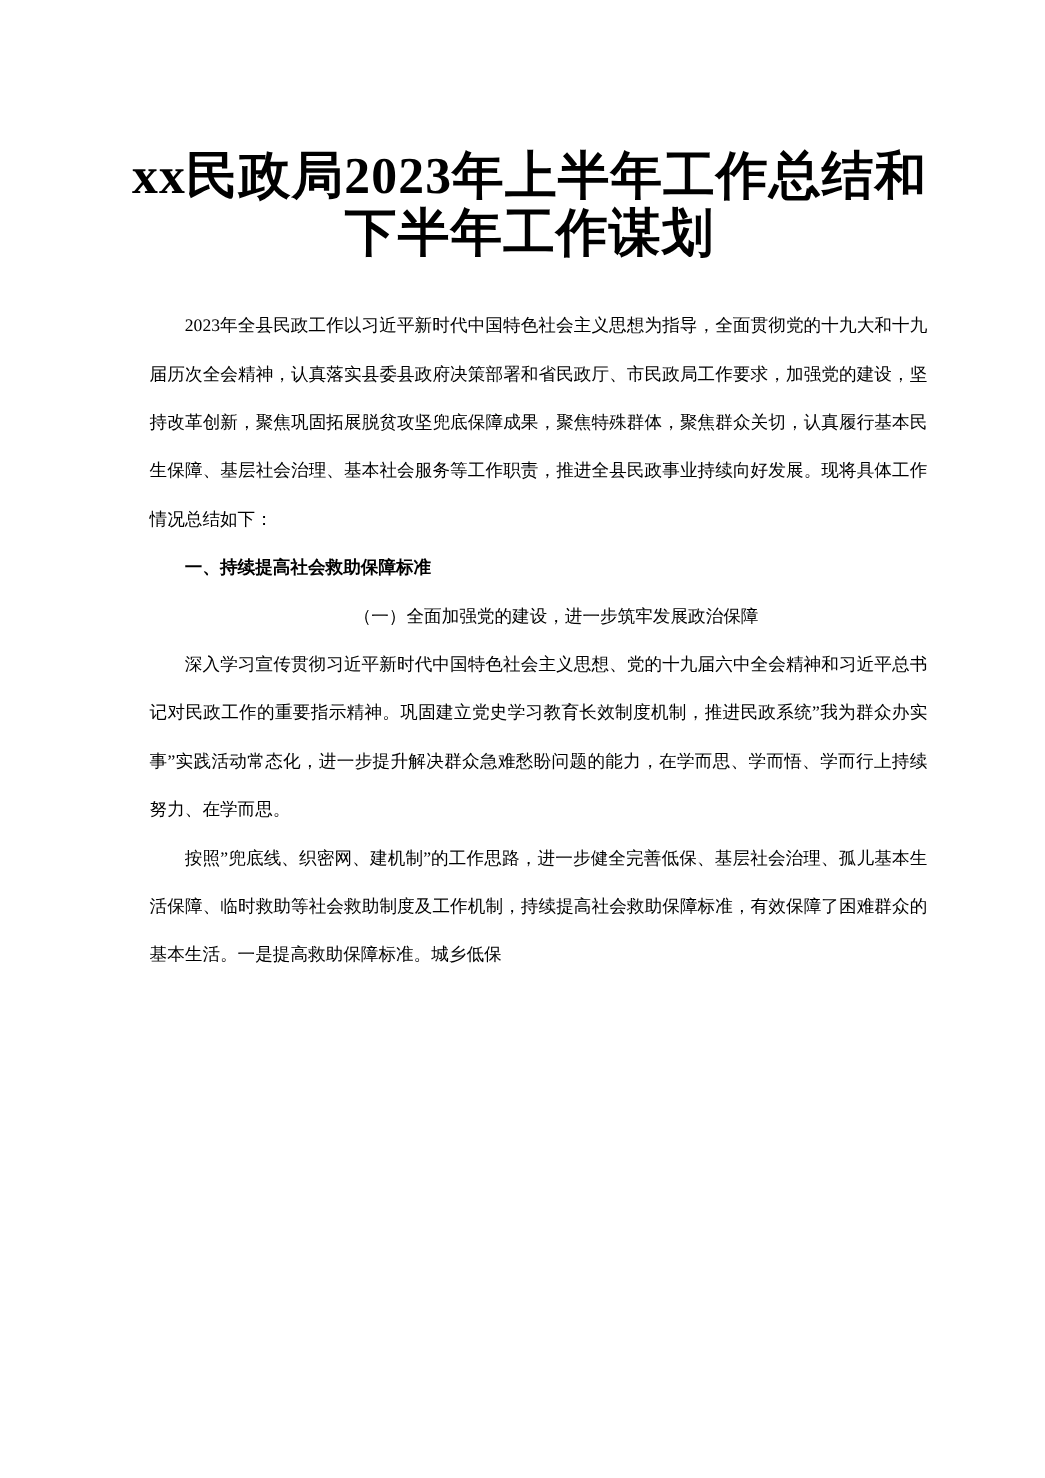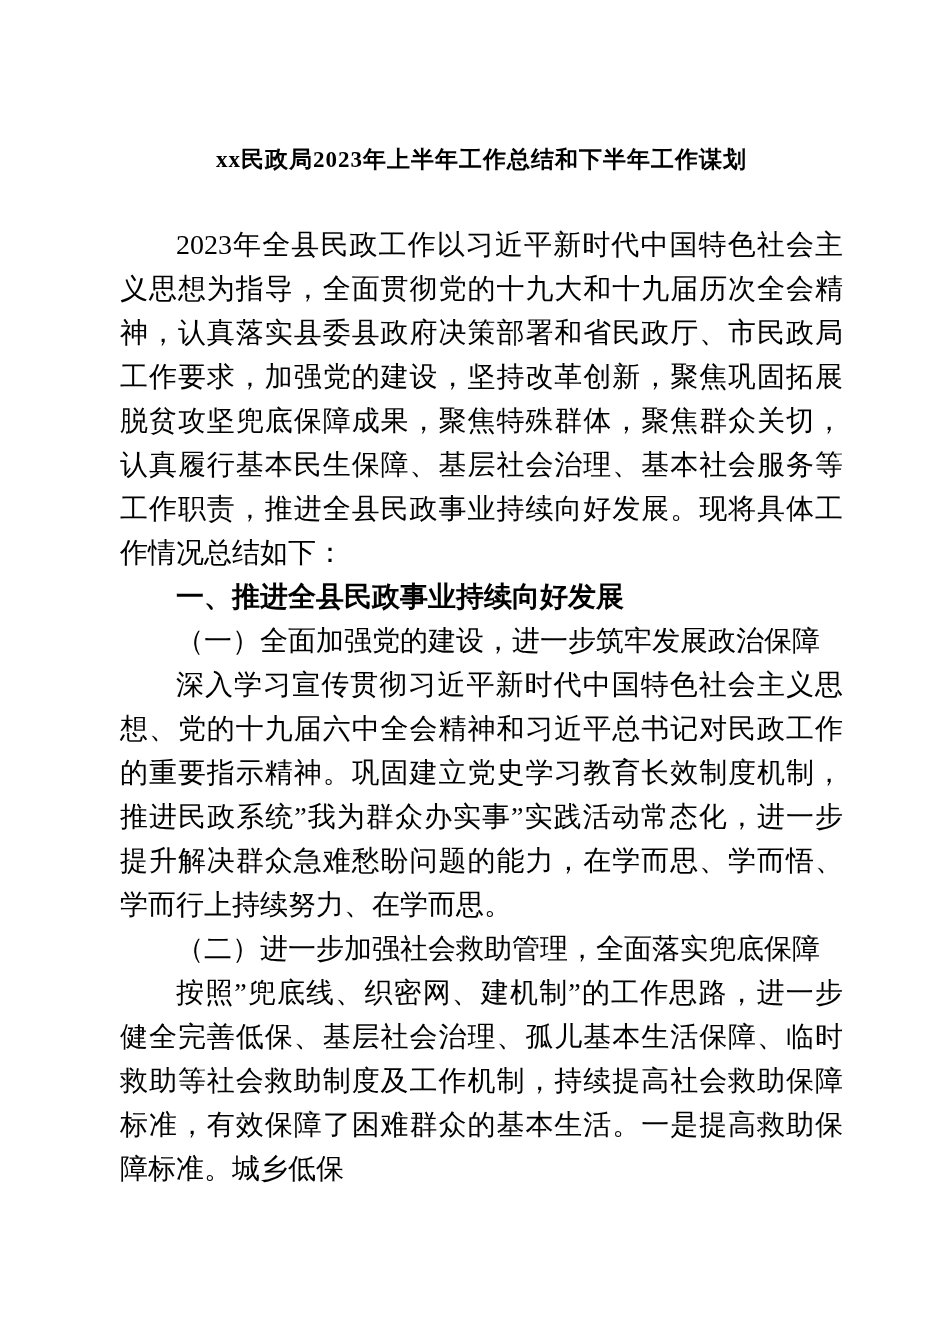--- a/index.html
+++ b/index.html
@@ -13,58 +13,58 @@
     height: 1344px;
     box-sizing: border-box;
     padding: 134px 107px 0 120px;
     background: #ffffff;
     color: #000000;
     overflow: hidden;
     font-family: "Liberation Serif", "DejaVu Serif", serif;
   }
   .doc-title {
     margin: 0 0 37px 0;
-    font-size: 23px;
+    font-size: 47px;
     line-height: 52px;
     font-weight: bold;
     text-align: center;
     font-family: "Liberation Serif", "DejaVu Serif", serif;
     letter-spacing: 1px;
   }
   .doc-body {
-    font-size: 28px;
+    font-size: 16px;
     line-height: 44px;
+    margin-left: 16px;
   }
   p.para {
     margin: 0;
     padding: 0;
     text-indent: 2em;
     text-align: justify;
   }
   p.body-text {
     font-family: "Liberation Serif", "DejaVu Serif", serif;
     font-weight: normal;
   }
   p.heading-1 {
     font-family: "Liberation Sans", "DejaVu Sans", sans-serif;
     font-weight: bold;
     text-align: left;
   }
   p.heading-2 {
     font-family: Liberation Serif, serif;
     font-weight: normal;
-    text-align: left;
+    text-align: center;
   }
 </style>
 </head>
 <body>
 
 <div class="page">
   <h1 class="doc-title">xx民政局2023年上半年工作总结和下半年工作谋划</h1>
   <div class="doc-body" id="doc-body">
       <p class="para body-text">2023年全县民政工作以习近平新时代中国特色社会主义思想为指导，全面贯彻党的十九大和十九届历次全会精神，认真落实县委县政府决策部署和省民政厅、市民政局工作要求，加强党的建设，坚持改革创新，聚焦巩固拓展脱贫攻坚兜底保障成果，聚焦特殊群体，聚焦群众关切，认真履行基本民生保障、基层社会治理、基本社会服务等工作职责，推进全县民政事业持续向好发展。现将具体工作情况总结如下：</p>
-      <p class="para heading-1">一、推进全县民政事业持续向好发展</p>
+      <p class="para heading-1">一、持续提高社会救助保障标准</p>
       <p class="para heading-2">（一）全面加强党的建设，进一步筑牢发展政治保障</p>
       <p class="para body-text">深入学习宣传贯彻习近平新时代中国特色社会主义思想、党的十九届六中全会精神和习近平总书记对民政工作的重要指示精神。巩固建立党史学习教育长效制度机制，推进民政系统”我为群众办实事”实践活动常态化，进一步提升解决群众急难愁盼问题的能力，在学而思、学而悟、学而行上持续努力、在学而思。</p>
-      <p class="para heading-2">（二）进一步加强社会救助管理，全面落实兜底保障</p>
       <p class="para body-text">按照”兜底线、织密网、建机制”的工作思路，进一步健全完善低保、基层社会治理、孤儿基本生活保障、临时救助等社会救助制度及工作机制，持续提高社会救助保障标准，有效保障了困难群众的基本生活。一是提高救助保障标准。城乡低保</p>
     </div>
 </div>
 
 </body></html>

